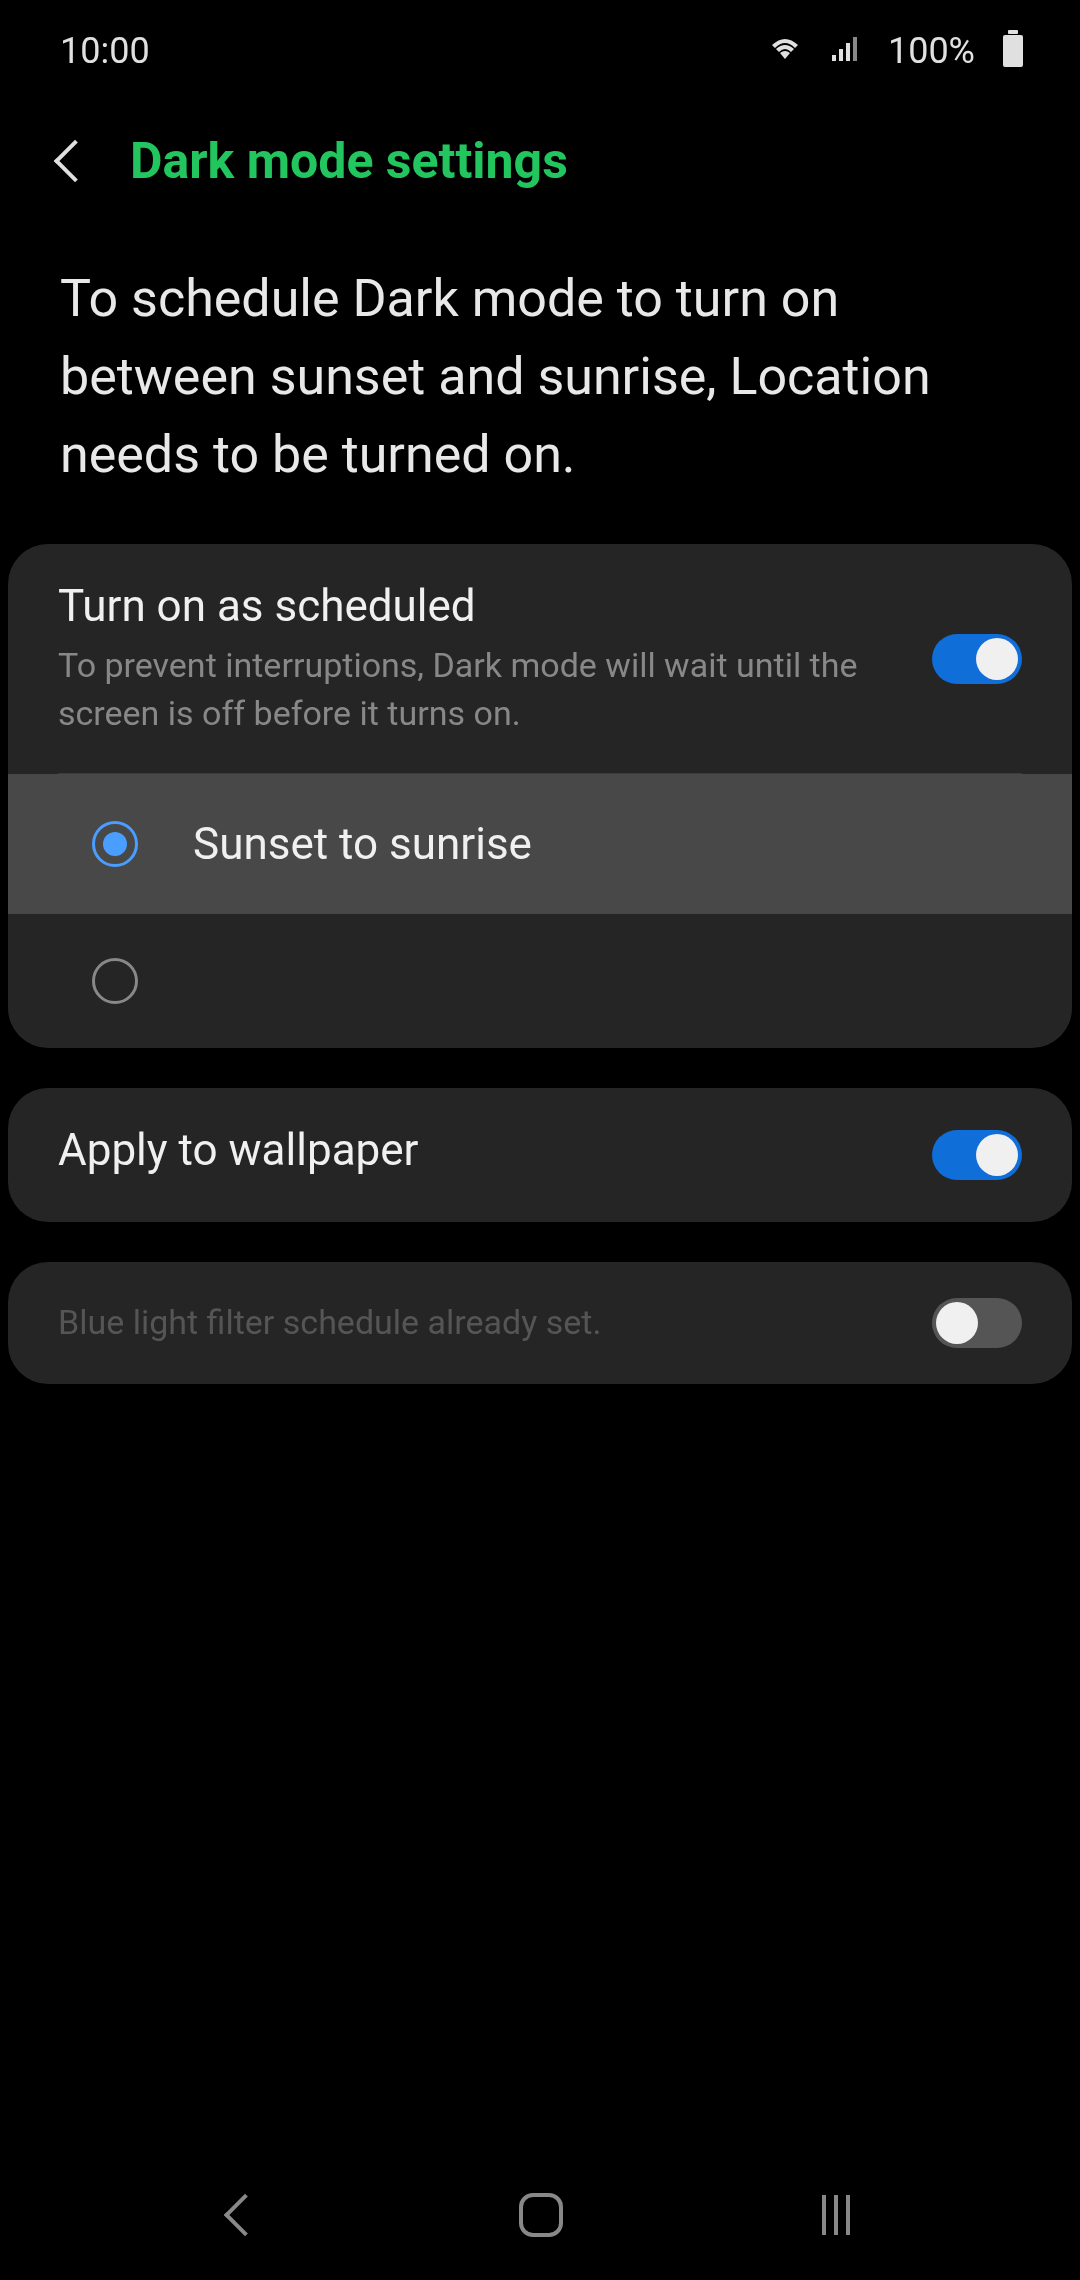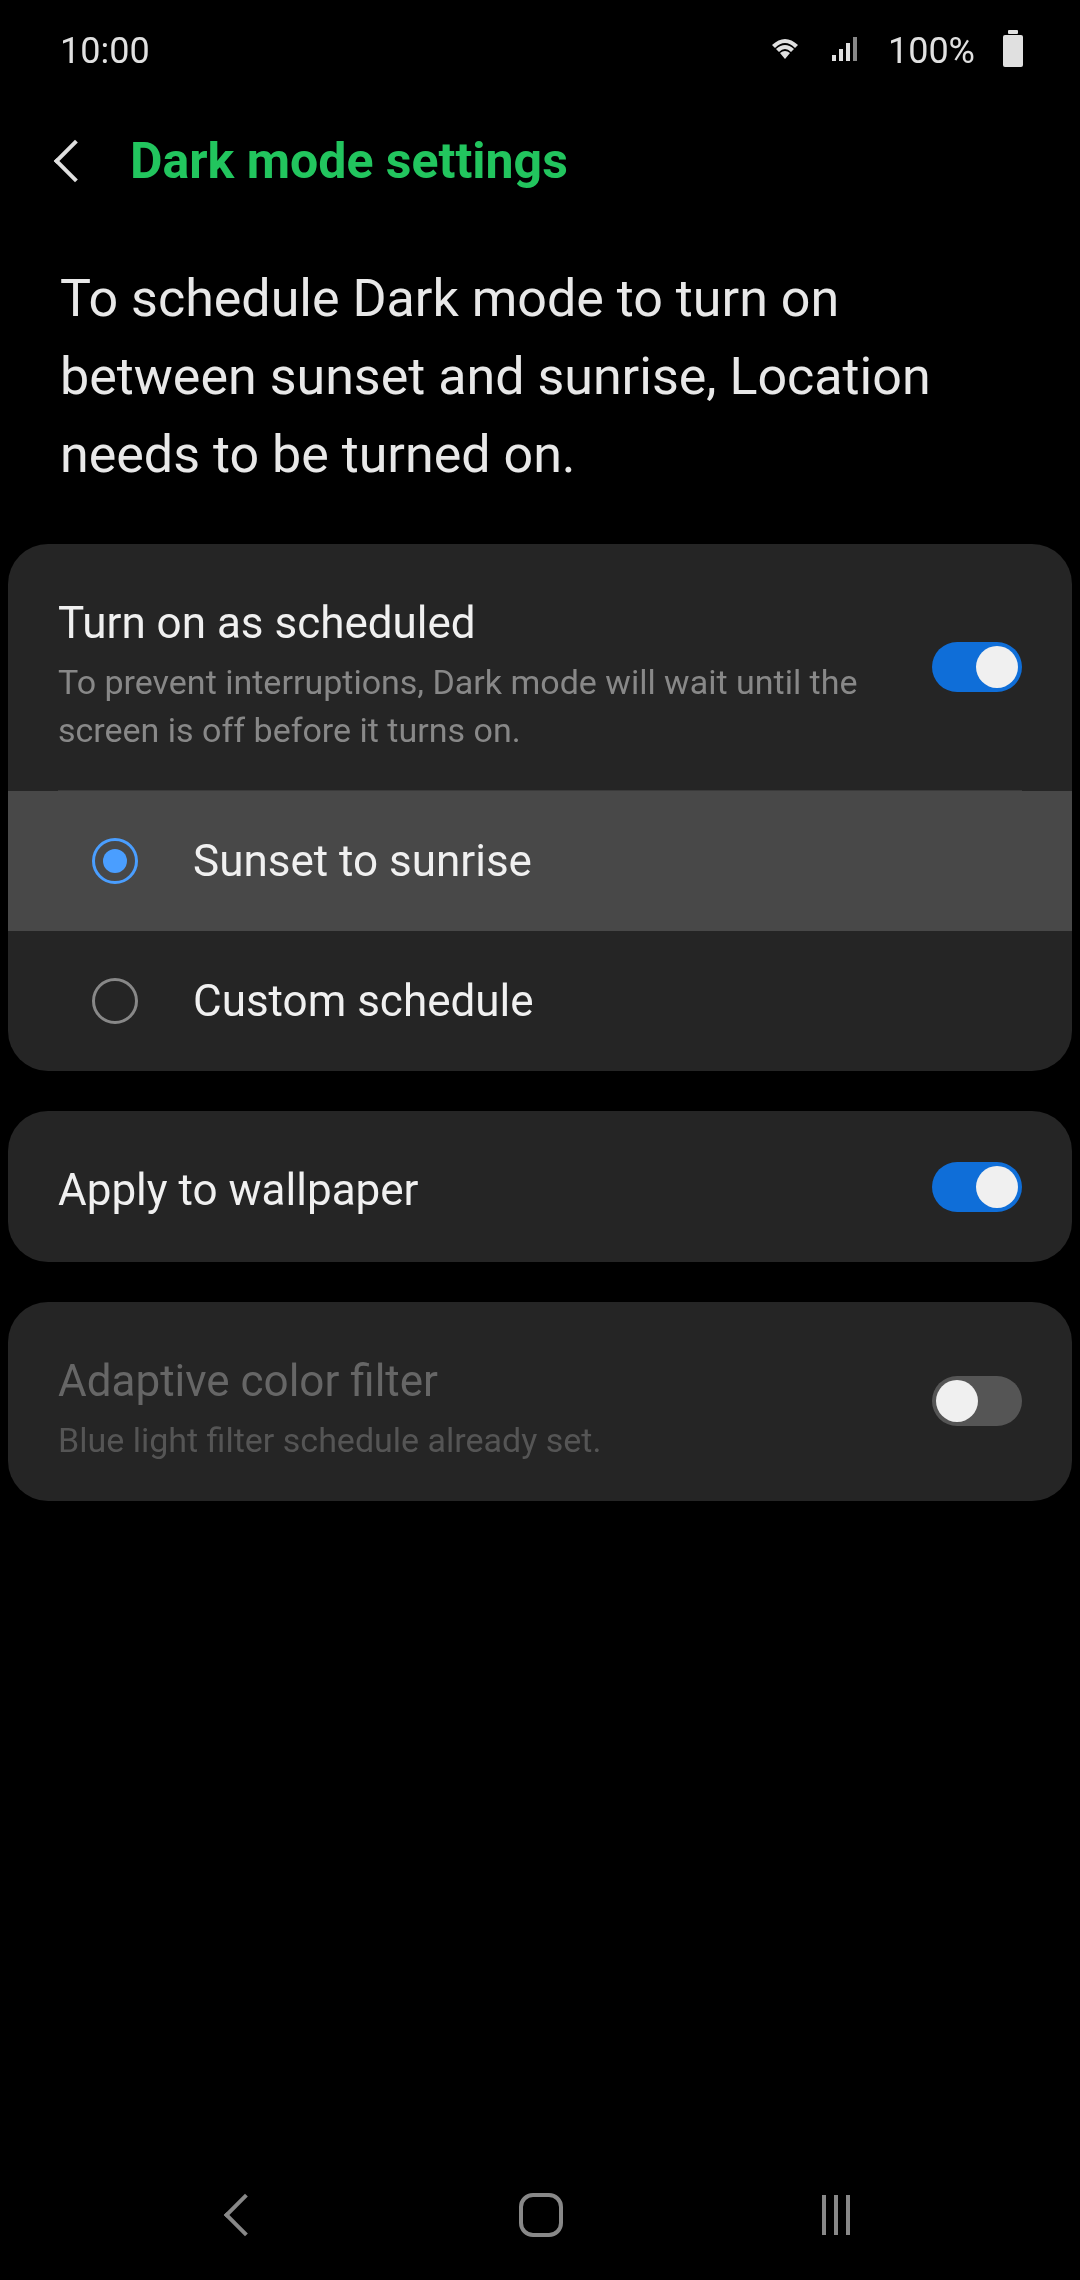--- a/index.html
+++ b/index.html
@@ -97,21 +97,20 @@
     }
     
     .setting-text {
       flex: 1;
     }
     
     .setting-title {
       font-size: 44px;
       color: #f0f0f0;
       margin-bottom: 10px;
-      margin-top: 17px;
     }
     
     .setting-subtitle {
       font-size: 34px;
       color: #888888;
       line-height: 1.4;
     }
     
     .toggle {
       width: 90px;
@@ -290,21 +289,20 @@
       <div class="toggle-thumb"></div>
     </div>
   </div>
   <div class="divider"></div>
   <div class="radio-row selected">
     <div class="radio checked"></div>
     <div class="radio-label">Sunset to sunrise</div>
   </div>
   <div class="radio-row last">
     <div class="radio"></div>
-    <div class="radio-label">Custom schedule</div>
   </div>
 </div>
 
 <div class="spacer"></div>
 
 <div class="card">
   <div class="setting-row">
     <div class="setting-text">
       <div class="setting-title">Apply to wallpaper</div>
     </div>
@@ -312,21 +310,20 @@
       <div class="toggle-thumb"></div>
     </div>
   </div>
 </div>
 
 <div class="spacer"></div>
 
 <div class="card card-disabled">
   <div class="setting-row">
     <div class="setting-text">
-      <div class="setting-title">Adaptive color filter</div>
       <div class="setting-subtitle">Blue light filter schedule already set.</div>
     </div>
     <div class="toggle toggle-off">
       <div class="toggle-thumb"></div>
     </div>
   </div>
 </div>
 
 <div class="nav-bar">
   <div class="nav-back"></div>

